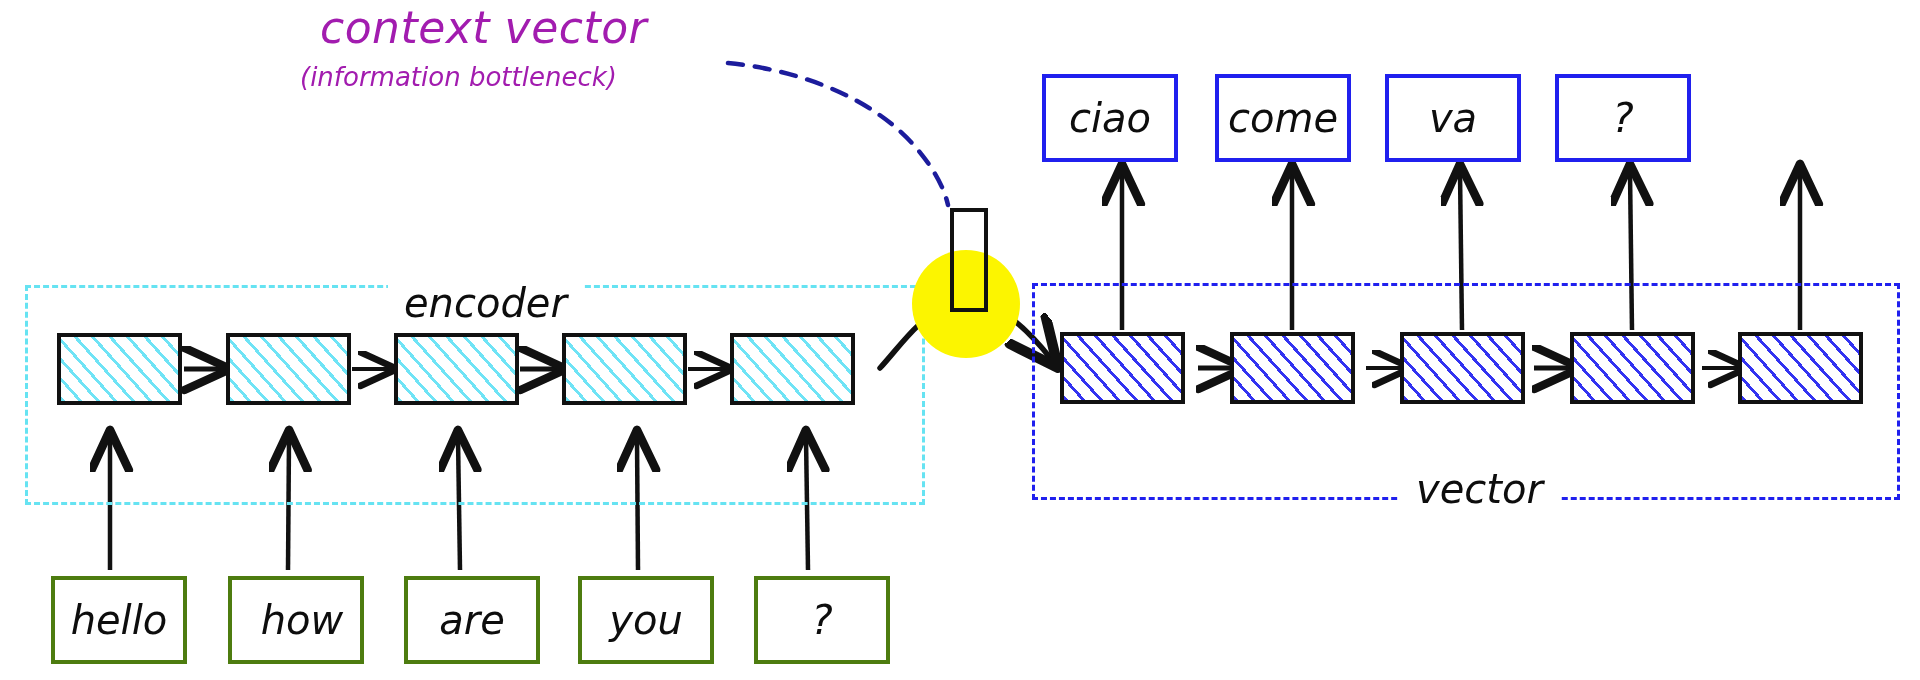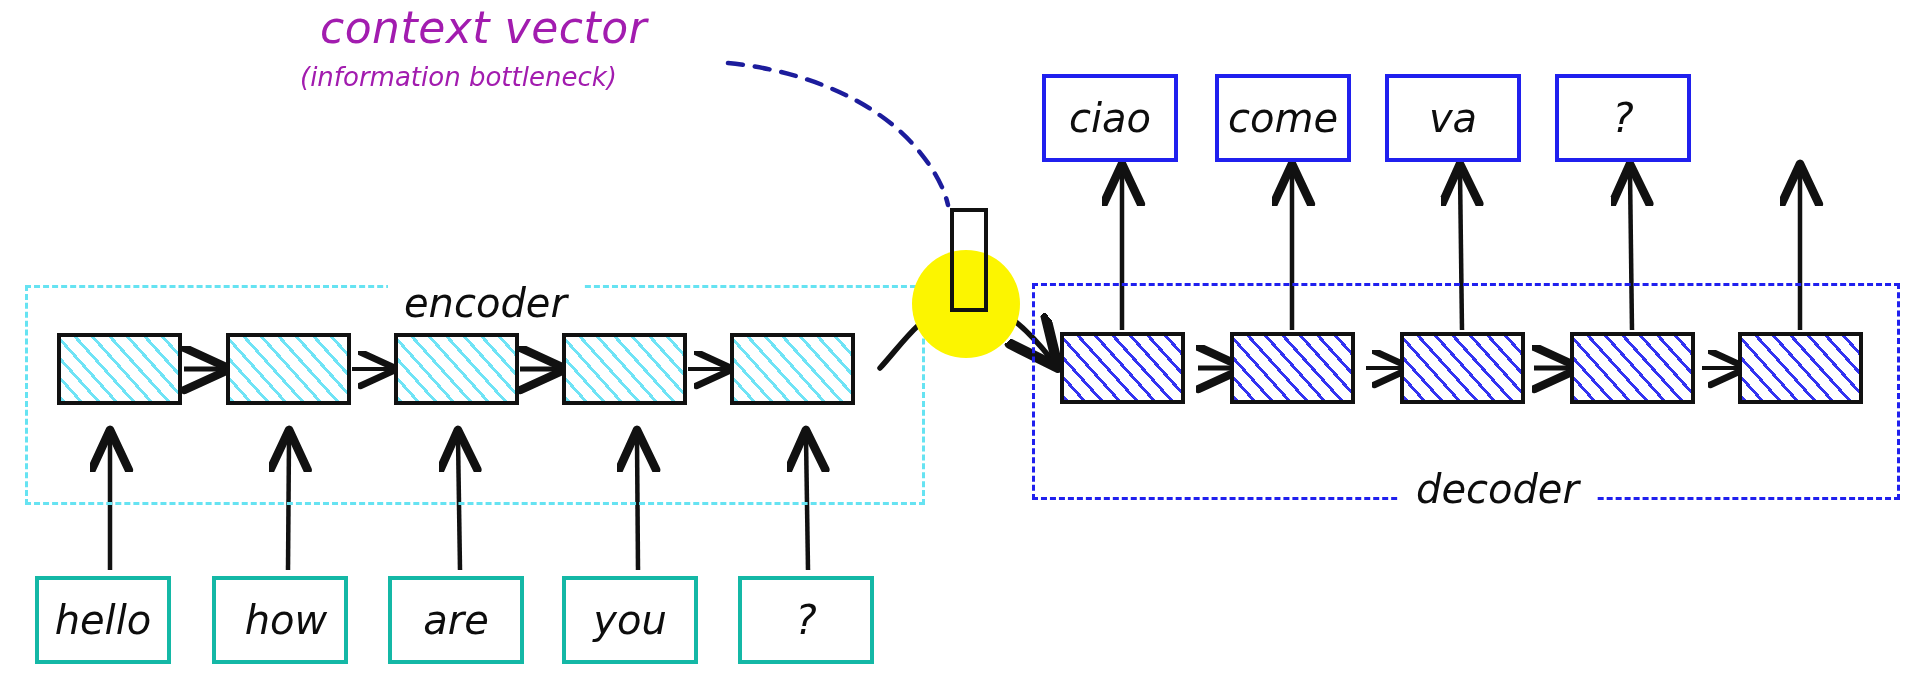--- a/index.html
+++ b/index.html
@@ -123,21 +123,22 @@
     height: 88px;
     display: flex;
     align-items: center;
     justify-content: center;
     background: #ffffff;
     color: #0d0d0d;
     font-size: 40px;
     white-space: nowrap;
   }
   .wordbox.input {
-    border: 4px solid #14b8a6;
+    border: 4px solid #4d7c0f;
+    margin-left: 16px;
   }
   .wordbox.output {
     border: 4px solid #2020ee;
   }
 
   
   #context-circle {
     position: absolute;
     left: 912px;
     top: 250px;
@@ -236,21 +237,21 @@
     <span>you</span>
   </div>
   <div class="wordbox input hand" style="left:738px; top:576px;">
     <span>?</span>
   </div>
 
   <div id="context-circle"></div>
   <div id="context-box"></div>
 
   <div class="group-box" id="decoder-group"></div>
-  <div class="group-label hand" id="decoder-label">decoder</div>
+  <div class="group-label hand" id="decoder-label">vector</div>
 
   <div class="cell dec" style="left:1060px; top:332px;"></div>
   <div class="cell dec" style="left:1230px; top:332px;"></div>
   <div class="cell dec" style="left:1400px; top:332px;"></div>
   <div class="cell dec" style="left:1570px; top:332px;"></div>
   <div class="cell dec" style="left:1738px; top:332px;"></div>
 
   <div class="wordbox output hand" style="left:1042px; top:74px;">
     <span>ciao</span>
   </div>

